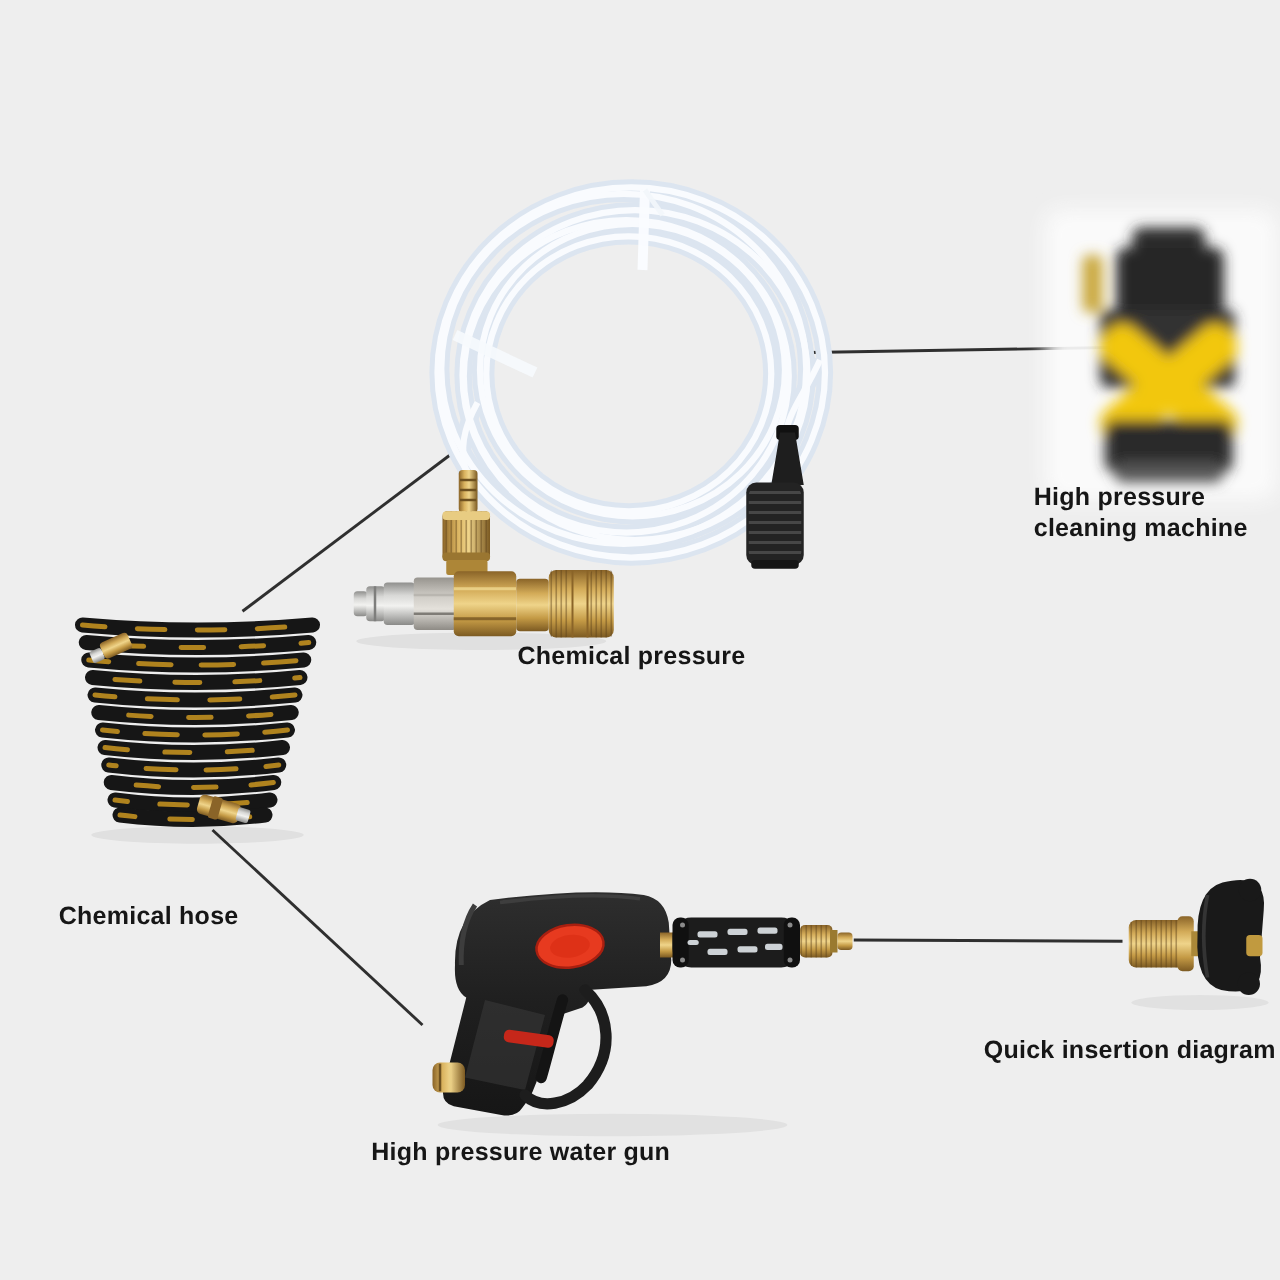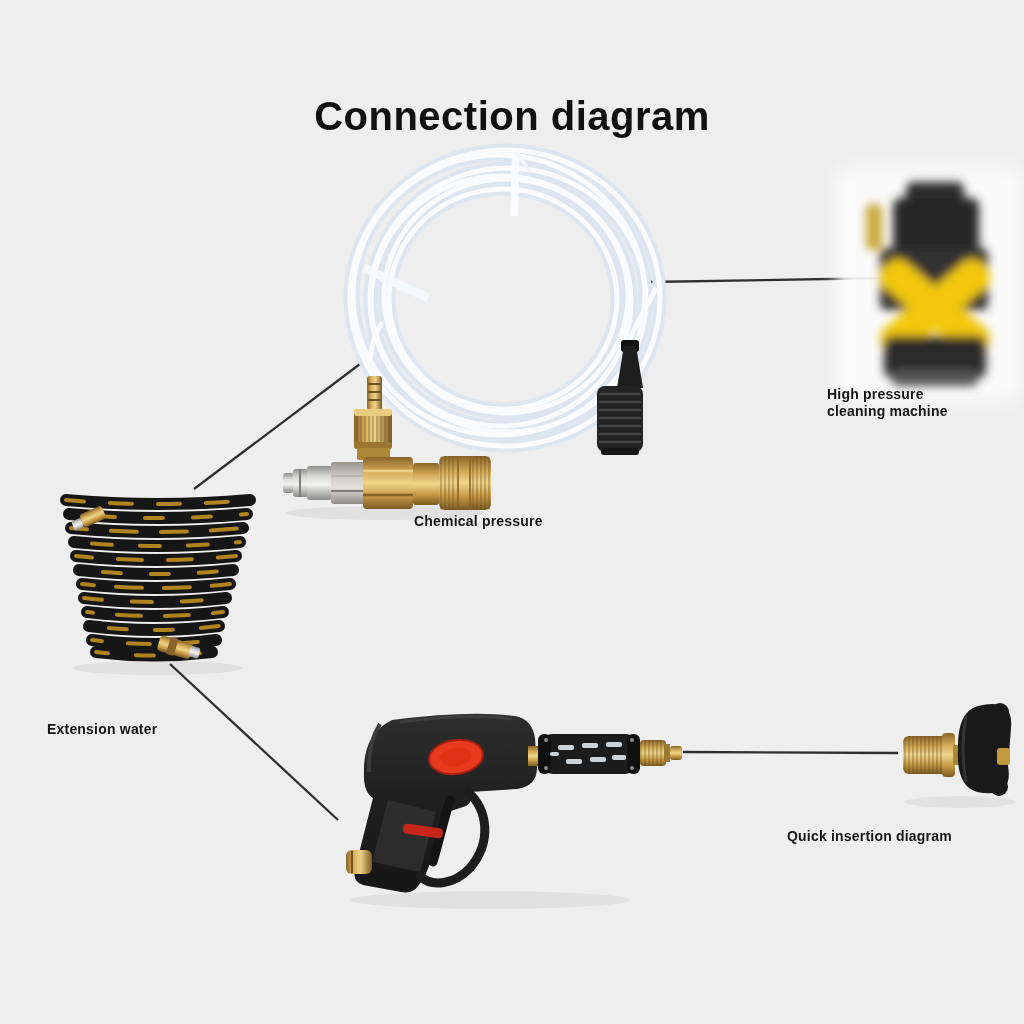--- a/index.html
+++ b/index.html
@@ -2,21 +2,21 @@
 <html style="--background: #eeeeee; --text: #161616; --line: #2f2f2f; --brass: #c9a24b; --machine-yellow: #f2c70b; --accent-red: #e73a1f; --hose-clear: #dce5f0; --hose-black: #161616;"><head>
 <meta charset="utf-8">
 <style>
   :root{
     --background:#eeeeee; --text:#161616; --line:#2f2f2f;
   }
   html,body{margin:0;padding:0;background:var(--background);}
   .canvas{position:relative;width:1024px;height:1024px;margin:0 auto;background:var(--background);
           font-family:"Liberation Sans", sans-serif;overflow:hidden;}
   .art{position:absolute;left:0;top:0;}
-  .label{position:absolute;font-weight:700;color:var(--text);font-size:14px;line-height:1.24;
+  .label{position:absolute;font-weight:700;color:var(--text);font-size:20px;line-height:1.24;
          white-space:pre-line;letter-spacing:0.2px;}
   .title{left:0;right:0;top:92px;text-align:center;font-size:40px;letter-spacing:0.5px;
          color:#111;}
   .lbl-machine{left:827px;top:386px;}
   .lbl-injector{left:414px;top:513px;}
   .lbl-hose{left:47px;top:721px;}
   .lbl-gun{left:297px;top:910px;}
   .lbl-nozzle{left:787px;top:828px;}
 </style>
 </head>
@@ -260,19 +260,19 @@
       <rect x="942" y="733" width="13" height="44" rx="4" fill="url(#brassV)"></rect>
       <rect x="953" y="745" width="12" height="20" fill="#ab8838"></rect>
       <path d="M978 706 Q1014 697 1011 728 L1008 766 Q1014 799 977 792 Q956 786 958 749 Q957 712 978 706 Z" fill="#191919"></path>
       <circle cx="1000" cy="712" r="9" fill="#191919"></circle>
       <circle cx="999" cy="787" r="9" fill="#191919"></circle>
       <path d="M966 716 Q960 748 966 782" stroke="#343434" stroke-width="3" fill="none"></path>
       <rect x="997" y="748" width="13" height="17" rx="3" fill="#c19a3f"></rect>
     </g>
   </svg>
 
-  <div class="label title">Connection diagram</div>
   <div class="label lbl-machine">High pressure
 cleaning machine</div>
   <div class="label lbl-injector">Chemical pressure</div>
-  <div class="label lbl-hose">Extension water</div>
+  <div class="label lbl-hose">Chemical hose</div>
+  <div class="label lbl-gun">High pressure water gun</div>
   <div class="label lbl-nozzle">Quick insertion diagram</div>
 </div>
 
 </body></html>

